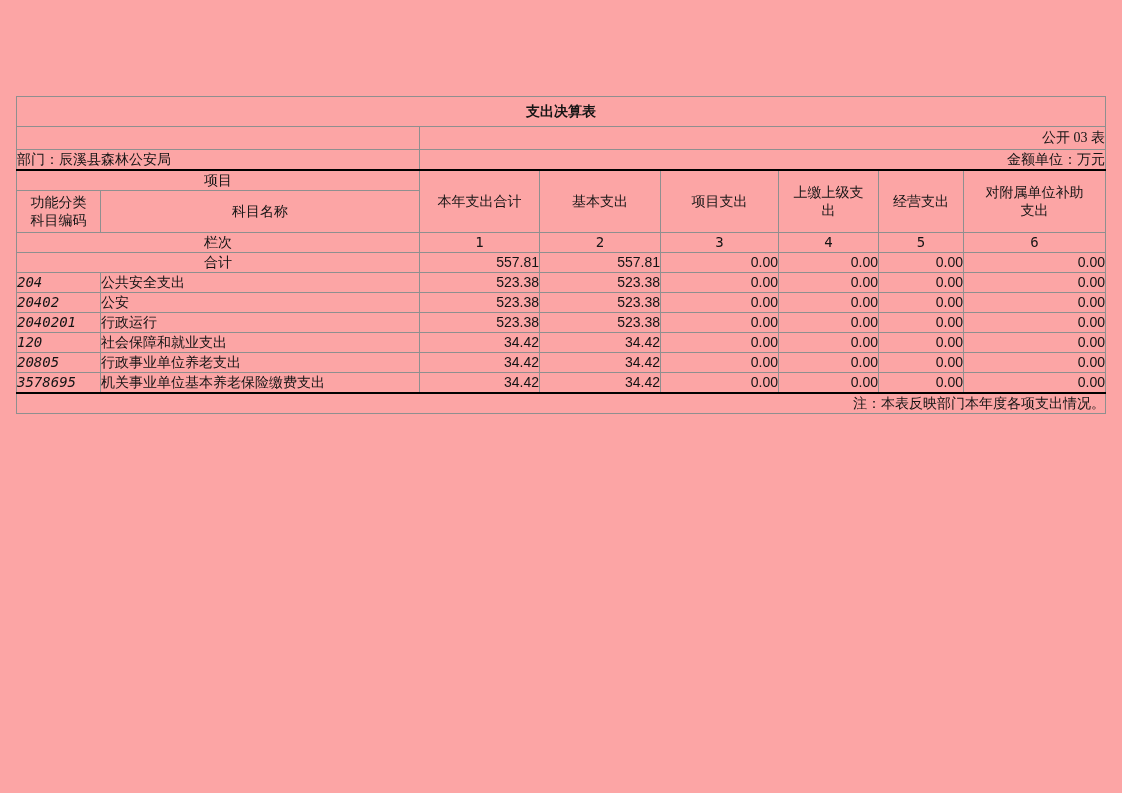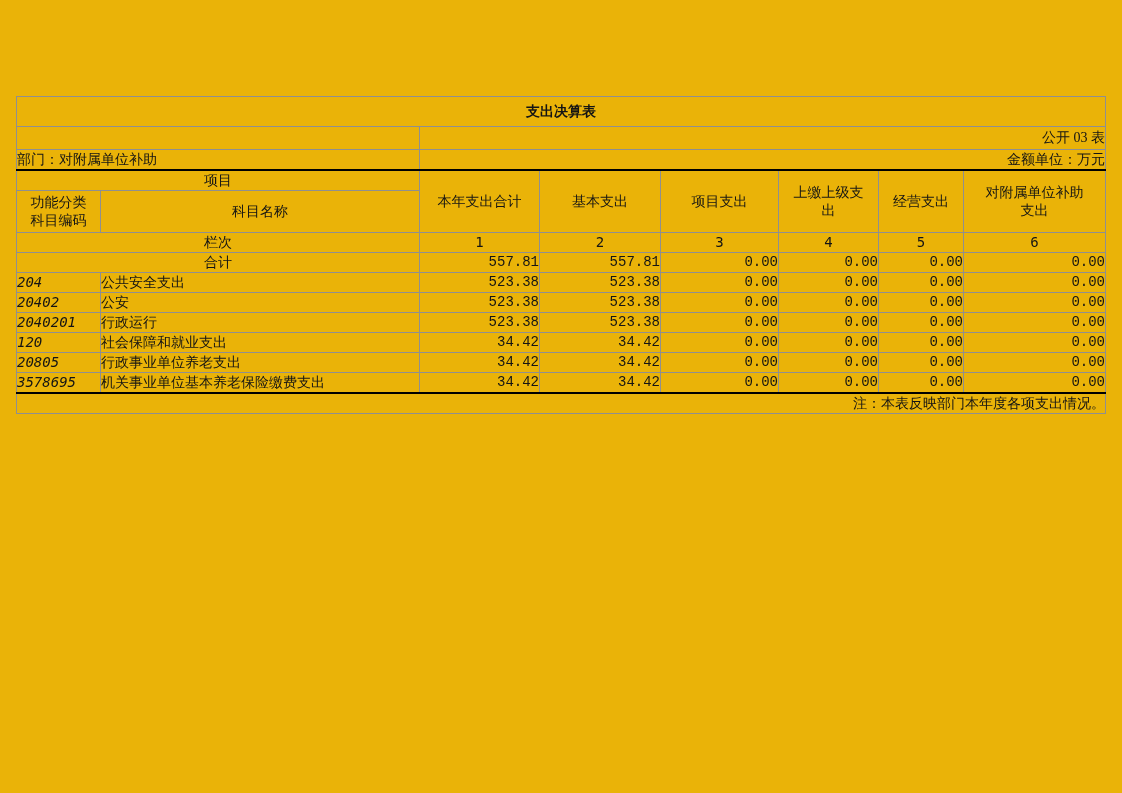--- a/index.html
+++ b/index.html
@@ -8,21 +8,21 @@
     background: #ffffff;
     width: 1122px;
     height: 793px;
     font-family: "Liberation Serif", "DejaVu Serif", serif;
     color: #000000;
   }
   .page {
     position: relative;
     width: 1122px;
     height: 793px;
-    background: #eab308;
+    background: #fca5a5;
     overflow: hidden;
   }
   .sheet {
     position: absolute;
     left: 16px;
     top: 96px;
     width: 1089px;
   }
   table.report {
     border-collapse: collapse;
@@ -88,21 +88,21 @@
     font-style: italic;
   }
   td.name-cell {
     text-align: left;
     padding-left: 8px;
     height: 19px;
   }
   td.num-cell {
     text-align: right;
     padding-right: 9px;
-    font-family: Liberation Mono, monospace;
+    font-family: Liberation Sans, sans-serif;
     font-size: 13px;
     color: #3d3d3d;
     height: 19px;
   }
   td.note-cell {
     text-align: right;
     padding-left: 6px;
     height: 19px;
   }
 </style>
@@ -127,21 +127,21 @@
           <tr>
         <td colspan="8" class="title-cell">支出决算表</td>
       </tr>
 
       <tr>
         <td colspan="2" class="meta-left"></td>
         <td colspan="6" class="pub-cell">公开 03 表</td>
       </tr>
 
       <tr>
-        <td colspan="2" class="meta-left thick-bottom">部门：对附属单位补助</td>
+        <td colspan="2" class="meta-left thick-bottom">部门：辰溪县森林公安局</td>
         <td colspan="6" class="meta-right thick-bottom">金额单位：万元</td>
       </tr>
 
       <tr>
         <td colspan="2" class="hdr thick-top">项目</td>
         <td rowspan="2" class="hdr thick-top">本年支出合计</td>
         <td rowspan="2" class="hdr thick-top">基本支出</td>
         <td rowspan="2" class="hdr thick-top">项目支出</td>
         <td rowspan="2" class="hdr thick-top wrap">上缴上级支
 出</td>

